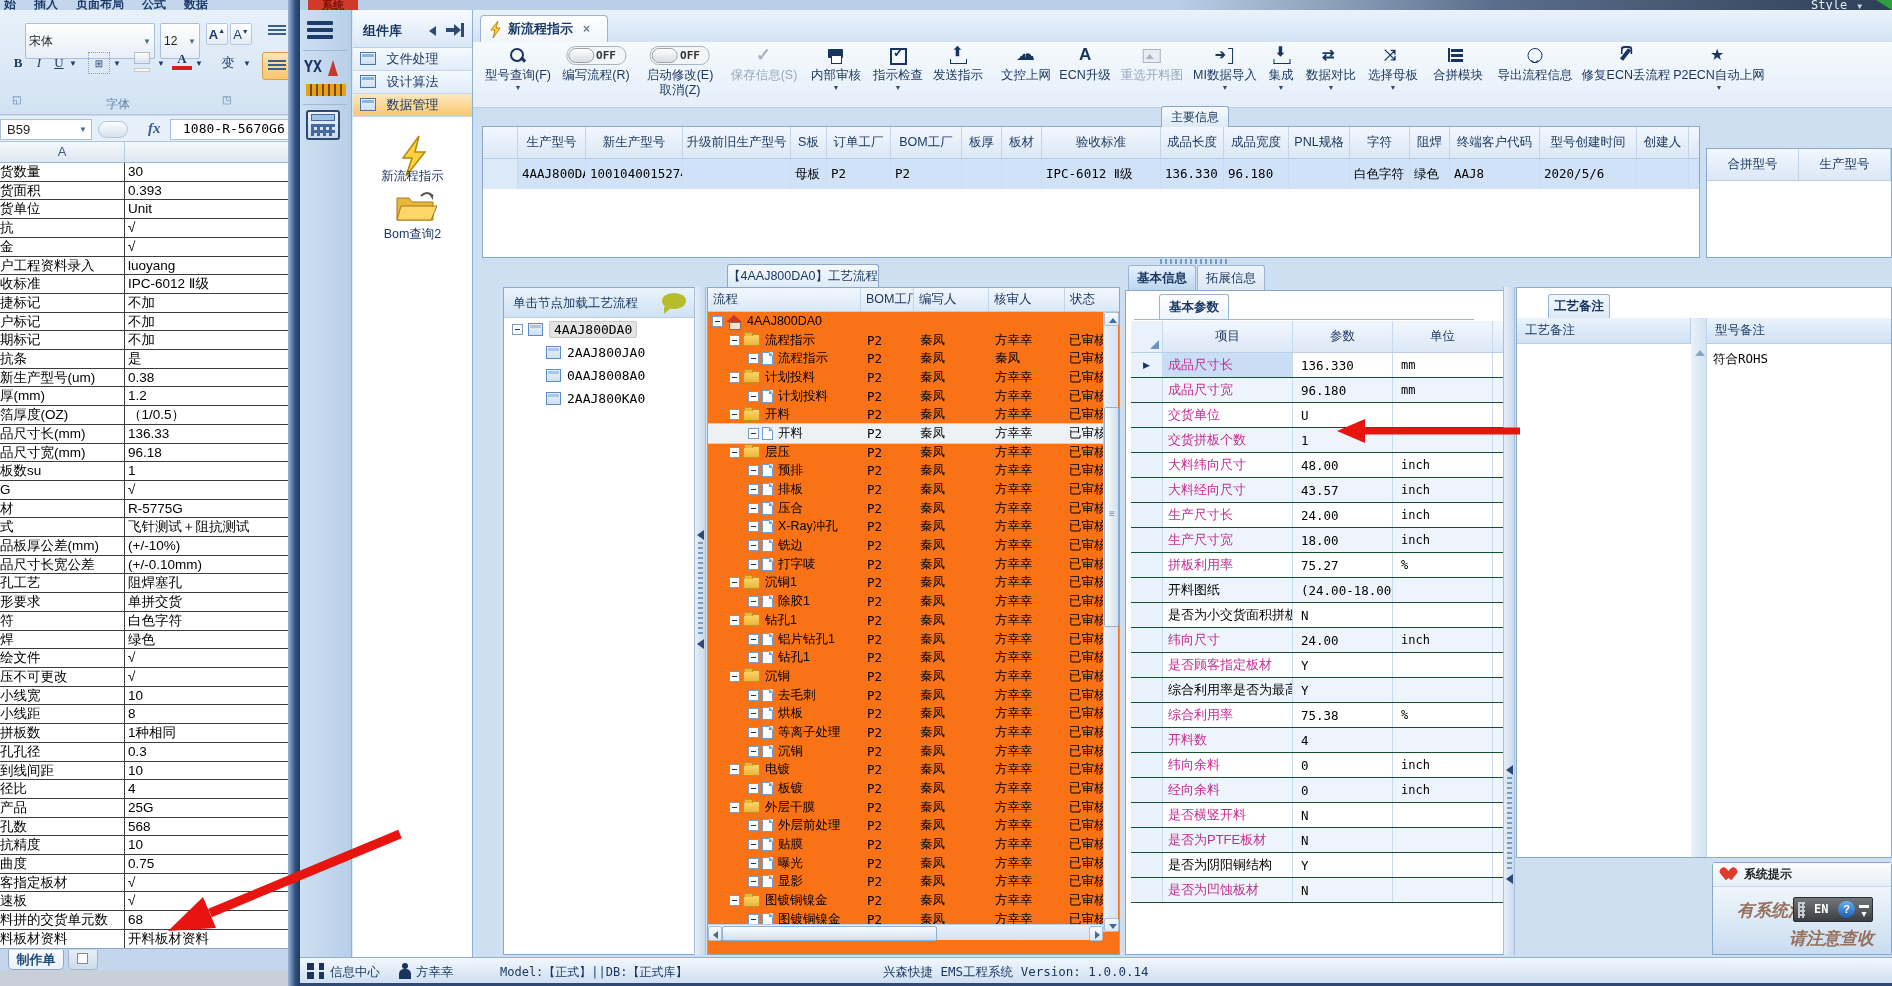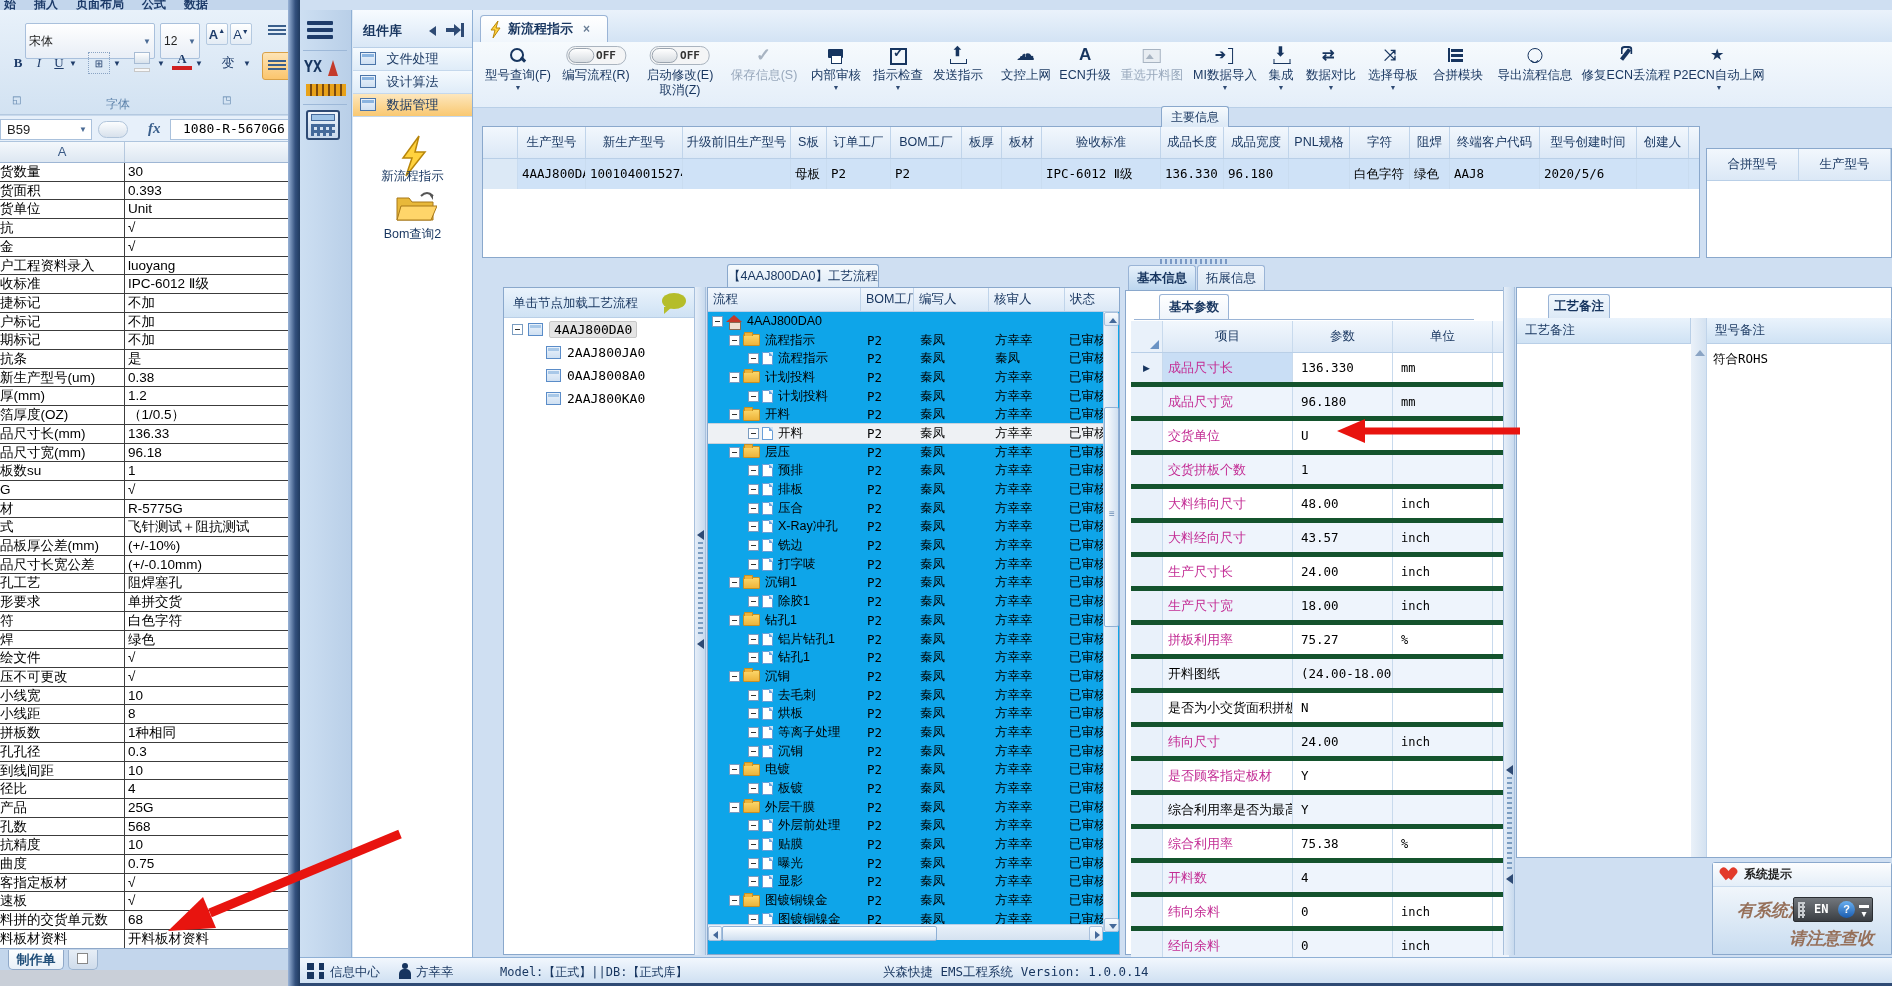--- a/index.html
+++ b/index.html
@@ -148,21 +148,21 @@
 .ebox::before{content:"";position:absolute;left:2px;top:4px;width:5px;height:1px;background:#333}
 .lt-root{padding-left:8px}
 .lt-root .rootlab{background:#e4e4e4;border:1px solid #c8c8c8;padding:0 4px;border-radius:2px}
 .lt-child{padding-left:42px}
 
 .vsplit{top:287px;width:12px;height:668px;background:linear-gradient(90deg,#e6eef8,#c8daee);border-left:1px solid #a8c0dc;border-right:1px solid #a8c0dc}
 .vsplit .grip{position:absolute;left:3px;top:255px;width:5px;height:95px;background:repeating-linear-gradient(#7a9cc0 0 2px,transparent 2px 5px)}
 .vsplit .tri-t{position:absolute;left:2px;top:243px;width:0;height:0;border-right:7px solid #2e4a74;border-top:5px solid transparent;border-bottom:5px solid transparent}
 .vsplit .tri-b{position:absolute;left:2px;top:352px;width:0;height:0;border-right:7px solid #2e4a74;border-top:5px solid transparent;border-bottom:5px solid transparent}
 
-#flowtree{left:707px;top:287px;width:413px;height:668px;background:#0ea5e9;border:1px solid #8aa8cc}
+#flowtree{left:707px;top:287px;width:413px;height:668px;background:#f97316;border:1px solid #8aa8cc}
 .ft-headrow{display:flex;height:24px;background:linear-gradient(#f2f7fd,#dbe8f6);border-bottom:1px solid #b9cfe7;color:#17355f;font-size:12.5px}
 .ft-headrow span{line-height:23px;padding-left:5px;border-right:1px solid #c0d4ea;flex:none;overflow:hidden;white-space:nowrap}
 .fth1{width:153px}.fth2{width:53px}.fth3{width:75px}.fth4{width:76px}.fth5{width:38px;border-right:none!important}
 #ftrows{position:absolute;left:0;top:24px;width:395px;height:620px;overflow:hidden}
 .ftr{display:flex;height:18.7px;align-items:center;font-size:12.5px;color:#000;white-space:nowrap}
 .ftr>span{flex:none;overflow:hidden}
 .ftr .c1{width:153px;display:flex;align-items:center;height:100%}
 .ftr .c2{width:53px;padding-left:6px;font-family:"DejaVu Sans Mono",monospace}
 .ftr .c3{width:75px;padding-left:6px}
 .ftr .c4{width:76px;padding-left:6px}
@@ -194,21 +194,21 @@
 .sbh .rt{right:0;top:1px;width:14px;height:15px}.sbh .rt::before{left:5px;top:4px;border-left:5px solid #44699a;border-top:4px solid transparent;border-bottom:4px solid transparent}
 .sbh .thumbh{position:absolute;left:14px;top:1px;width:215px;height:15px;background:linear-gradient(#fdfeff,#cfdff0);border:1px solid #8fb0d5;border-radius:2px}
 
 .ptab{position:absolute;top:265px;height:25px;color:#17355f;font-size:12.5px;text-align:center;line-height:24px;border:1px solid #9ab4d6;border-bottom:none;border-radius:3px 3px 0 0}
 #ptab1{left:1128px;width:68px;background:linear-gradient(#e7f1fb,#bcd6ef);font-weight:bold}
 #ptab2{left:1197px;width:68px;background:linear-gradient(#eef4fb,#dce8f4)}
 #parampanel{left:1125px;top:290px;width:387px;height:665px;background:#fff;border:1px solid #8aa8cc}
 #innertab{position:absolute;left:33px;top:3px;width:70px;height:25px;background:linear-gradient(#ffffff,#eef4fb);border:1px solid #9ab4d6;border-bottom:none;border-radius:3px 3px 0 0;color:#17355f;font-weight:bold;font-size:12.5px;text-align:center;line-height:24px}
 #innertab::before{content:"";position:absolute;left:-26px;top:24px;width:340px;height:1px;background:#9ab4d6}
 #ptable{position:absolute;left:5px;top:30px;width:378px;height:553px}
-.prow{display:flex;height:34px;border-bottom:5px solid #14532d;font-size:13px;align-items:stretch}
+.prow{display:flex;height:25px;border-bottom:1px solid #14532d;font-size:13px;align-items:stretch}
 .prow.head{height:32px;background:linear-gradient(#f2f7fd,#dbe8f6);border-bottom:1px solid #b9cfe7;color:#17355f}
 .prow span{flex:none;overflow:hidden;white-space:nowrap;border-right:1px solid #c8daed;display:flex;align-items:center}
 .prow .p0{width:32px;background:#e9f1fa;position:relative;justify-content:center;color:#17355f;font-size:10px}
 .prow .p1{width:130px;padding-left:5px;color:#c32c94}
 .prow .p2{width:100px;padding-left:8px;font-family:"DejaVu Sans Mono",monospace;font-size:12.5px;color:#000}
 .prow .p3{width:100px;padding-left:8px;font-family:"DejaVu Sans Mono",monospace;font-size:12px;color:#000}
 .prow .p4{flex:1;border-right:none}
 .prow.head span{justify-content:center;padding-left:0;color:#17355f;font-family:"Liberation Sans",sans-serif;font-size:12.5px}
 .prow.head .p0::after{content:"";position:absolute;right:3px;bottom:3px;width:0;height:0;border-bottom:9px solid #6a93c4;border-left:9px solid transparent}
 .prow.dark .p1{color:#000}
@@ -507,20 +507,25 @@
     <div class="xl-sheettabs abs">
       <div class="stab">制作单</div>
       <div class="stab2">
           <b></b>
         </div>
     </div>
     <div class="xl-bottom abs"></div>
     <div class="xl-edge abs"></div>
   </div>
 
+  <div id="topstrip" class="abs">
+    <div class="systab">系统</div>
+    <div class="stylelab"><span>Style</span><i>▼</i></div>
+    <div class="corner-green"></div>
+  </div>
 
   <div id="sidebar" class="abs">
     <div class="hamb">
         <i></i>
         <i></i>
         <i></i>
       </div>
     <div class="sideline" style="top:40px"></div>
     <div class="yx"><b>YX</b><span class="tower"></span><span class="dots"></span></div>
     <div class="sideline" style="top:94px"></div>

